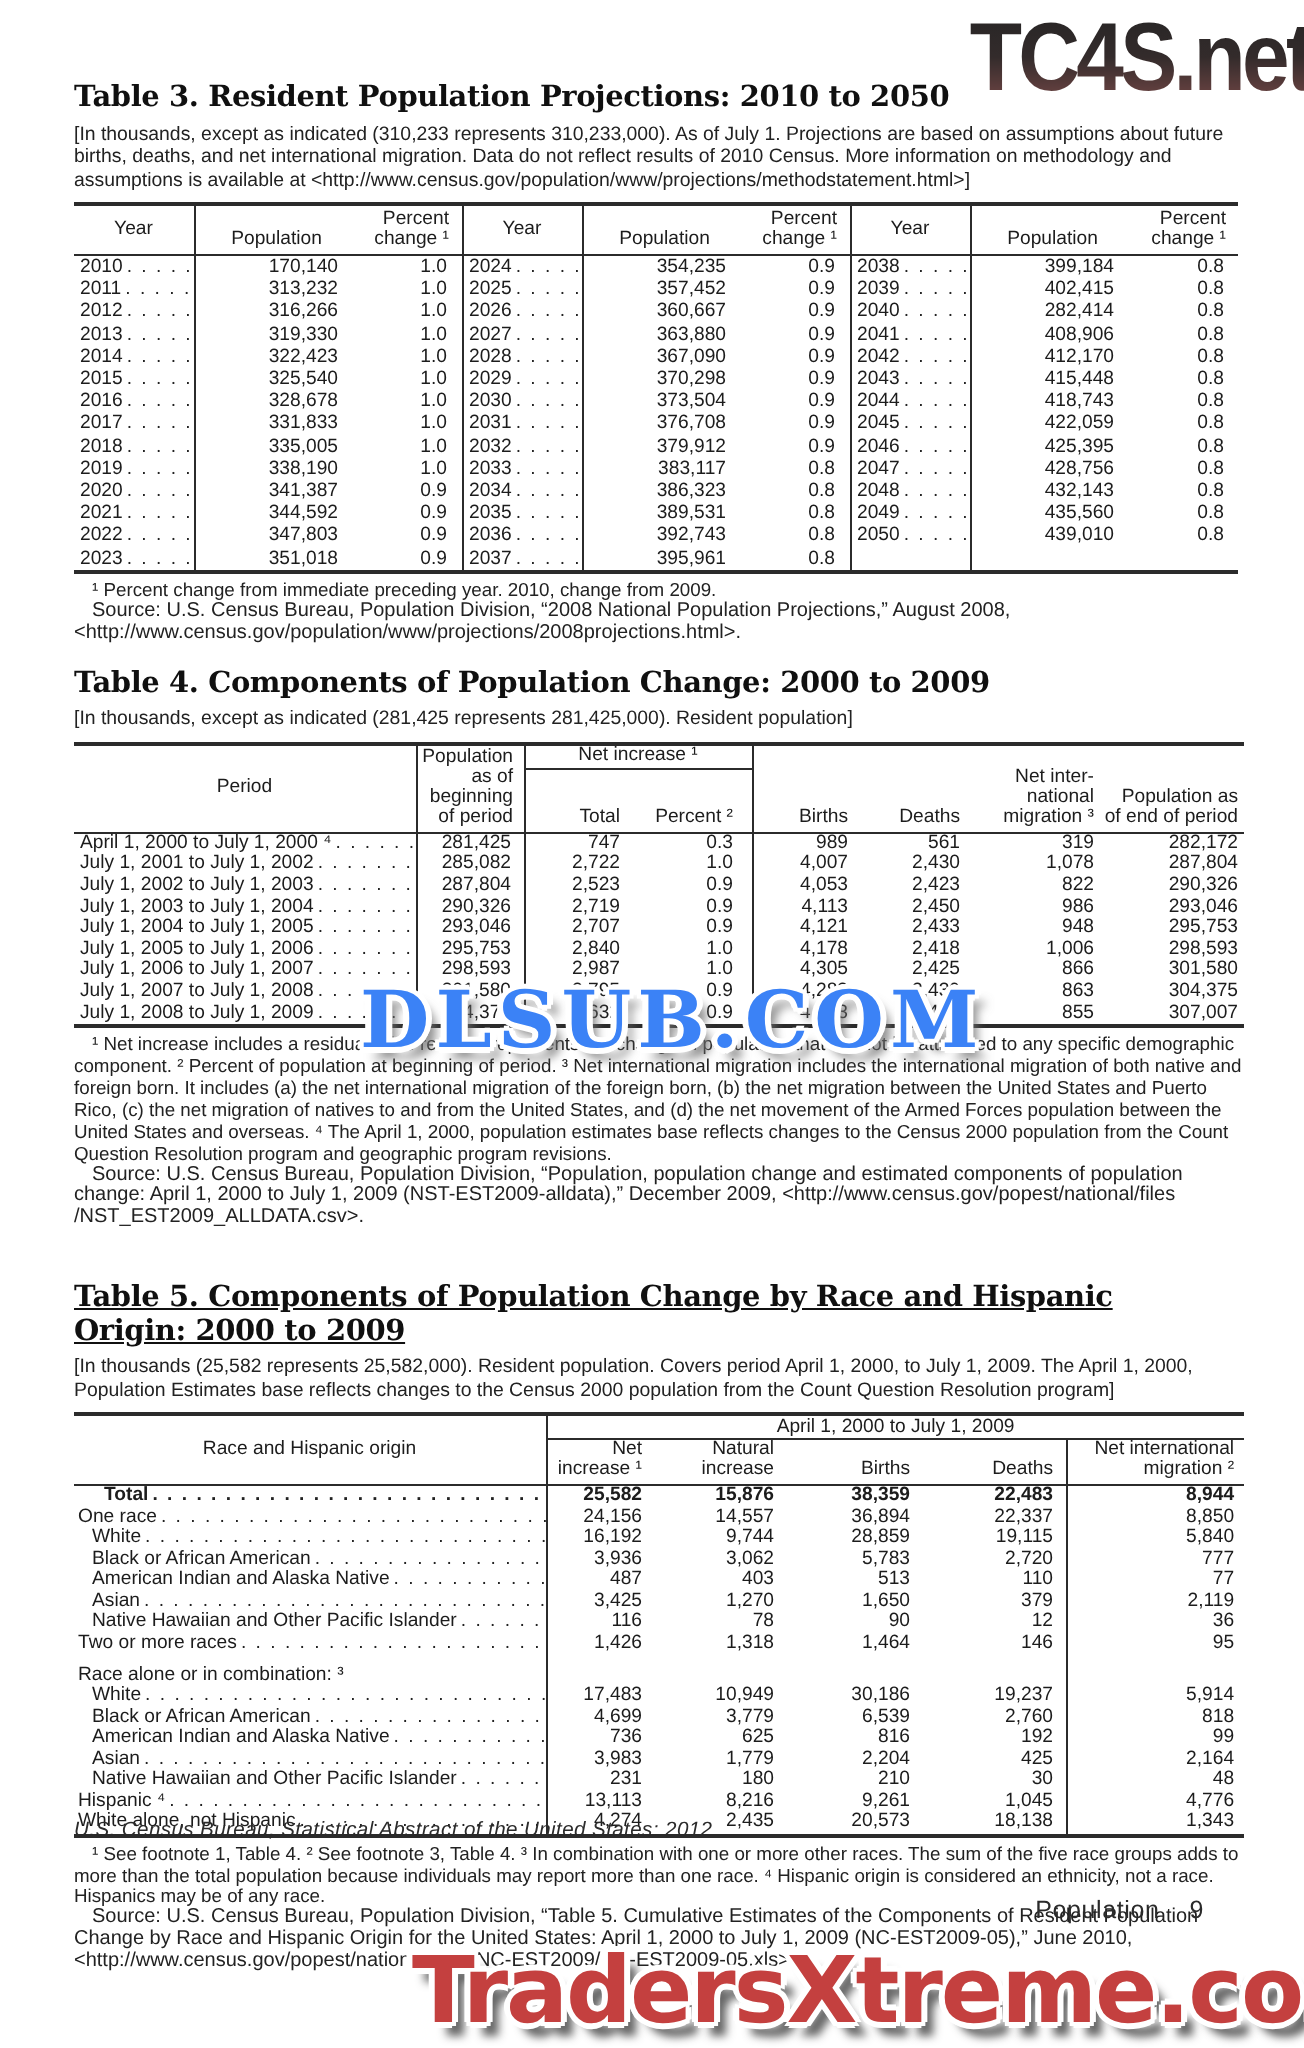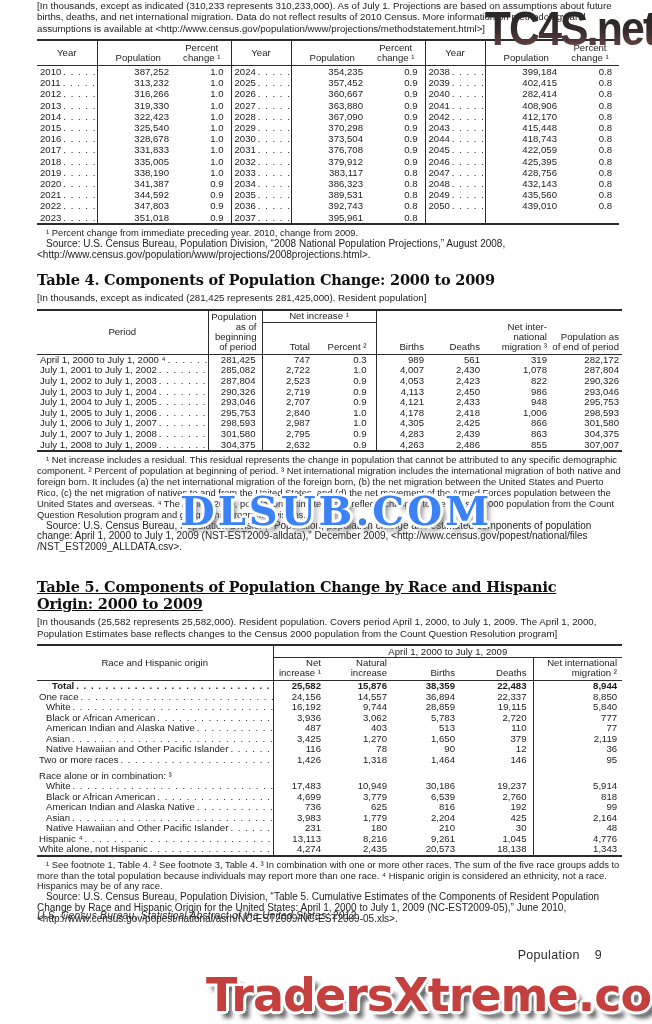--- a/index.html
+++ b/index.html
@@ -34,21 +34,21 @@
     content:". . . . . . . . . . . . . . . . . . . . . . . . . . . . . . . . . . . . . . . . . . . . . . . . . . . . . . . . . . . . . . . . . . . .";
     letter-spacing:1px;
   }
 
   
   .t3 { width:582px; }
   .t3 td { height:11.2px; line-height:11.2px; }
   .t3 thead th { line-height:10px; padding-top:2px; padding-bottom:2px; }
   .t3 .h-yr  { text-align:center; vertical-align:middle; }
   .t3 .h-pop { text-align:center; vertical-align:bottom; }
-  .t3 .h-pct { text-align:center;  vertical-align:bottom; padding-right:6px; }
+  .t3 .h-pct { text-align:right;  vertical-align:bottom; padding-right:6px; }
   .c-yr  { border-right:1px solid #2b2b2b; }
   .gsep  { border-left:1px solid #2b2b2b; }
   .t3 .lw { padding-left:3px; }
   .t3 .c-num { text-align:right; padding-right:10px; }
   .t3 .c-pct { text-align:right; padding-right:7px; }
 
   
   .t4 { width:585px; }
   .t4 td { height:10.6px; line-height:10.6px; }
   .t4 thead th { line-height:10px; }
@@ -132,20 +132,21 @@
   }
 </style>
 </head>
 <body>
 
 <div class="page">
 
   <div class="wm-top">TC4S.net</div>
 
   <section>
+    <h1 class="ttl ttl3">Table 3. Resident Population Projections: 2010 to 2050</h1>
     <p class="note">[In thousands, except as indicated (310,233 represents 310,233,000). As of July 1. Projections are based on assumptions about future births, deaths, and net international migration. Data do not reflect results of 2010 Census. More information on methodology and assumptions is available at &lt;http://www.census.gov/population/www/projections/methodstatement.html&gt;]</p>
     <table class="t3">
       <colgroup>
         <col style="width:60px">
           <col style="width:82px">
           <col style="width:52px">
         <col style="width:60px">
           <col style="width:82px">
           <col style="width:52px">
         <col style="width:60px">
@@ -166,21 +167,21 @@
         </tr>
       </thead>
       <tbody>
           <tr>
             <td class="c-yr">
               <div class="lw">
                 <span class="lbl">2010</span>
                 <span class="dotfill"></span>
               </div>
             </td>
-            <td class="c-num">387,252</td>
+            <td class="c-num">170,140</td>
             <td class="c-pct">1.0</td>
             <td class="c-yr gsep">
               <div class="lw">
                 <span class="lbl">2024</span>
                 <span class="dotfill"></span>
               </div>
             </td>
             <td class="c-num">354,235</td>
             <td class="c-pct">0.9</td>
             <td class="c-yr gsep">

